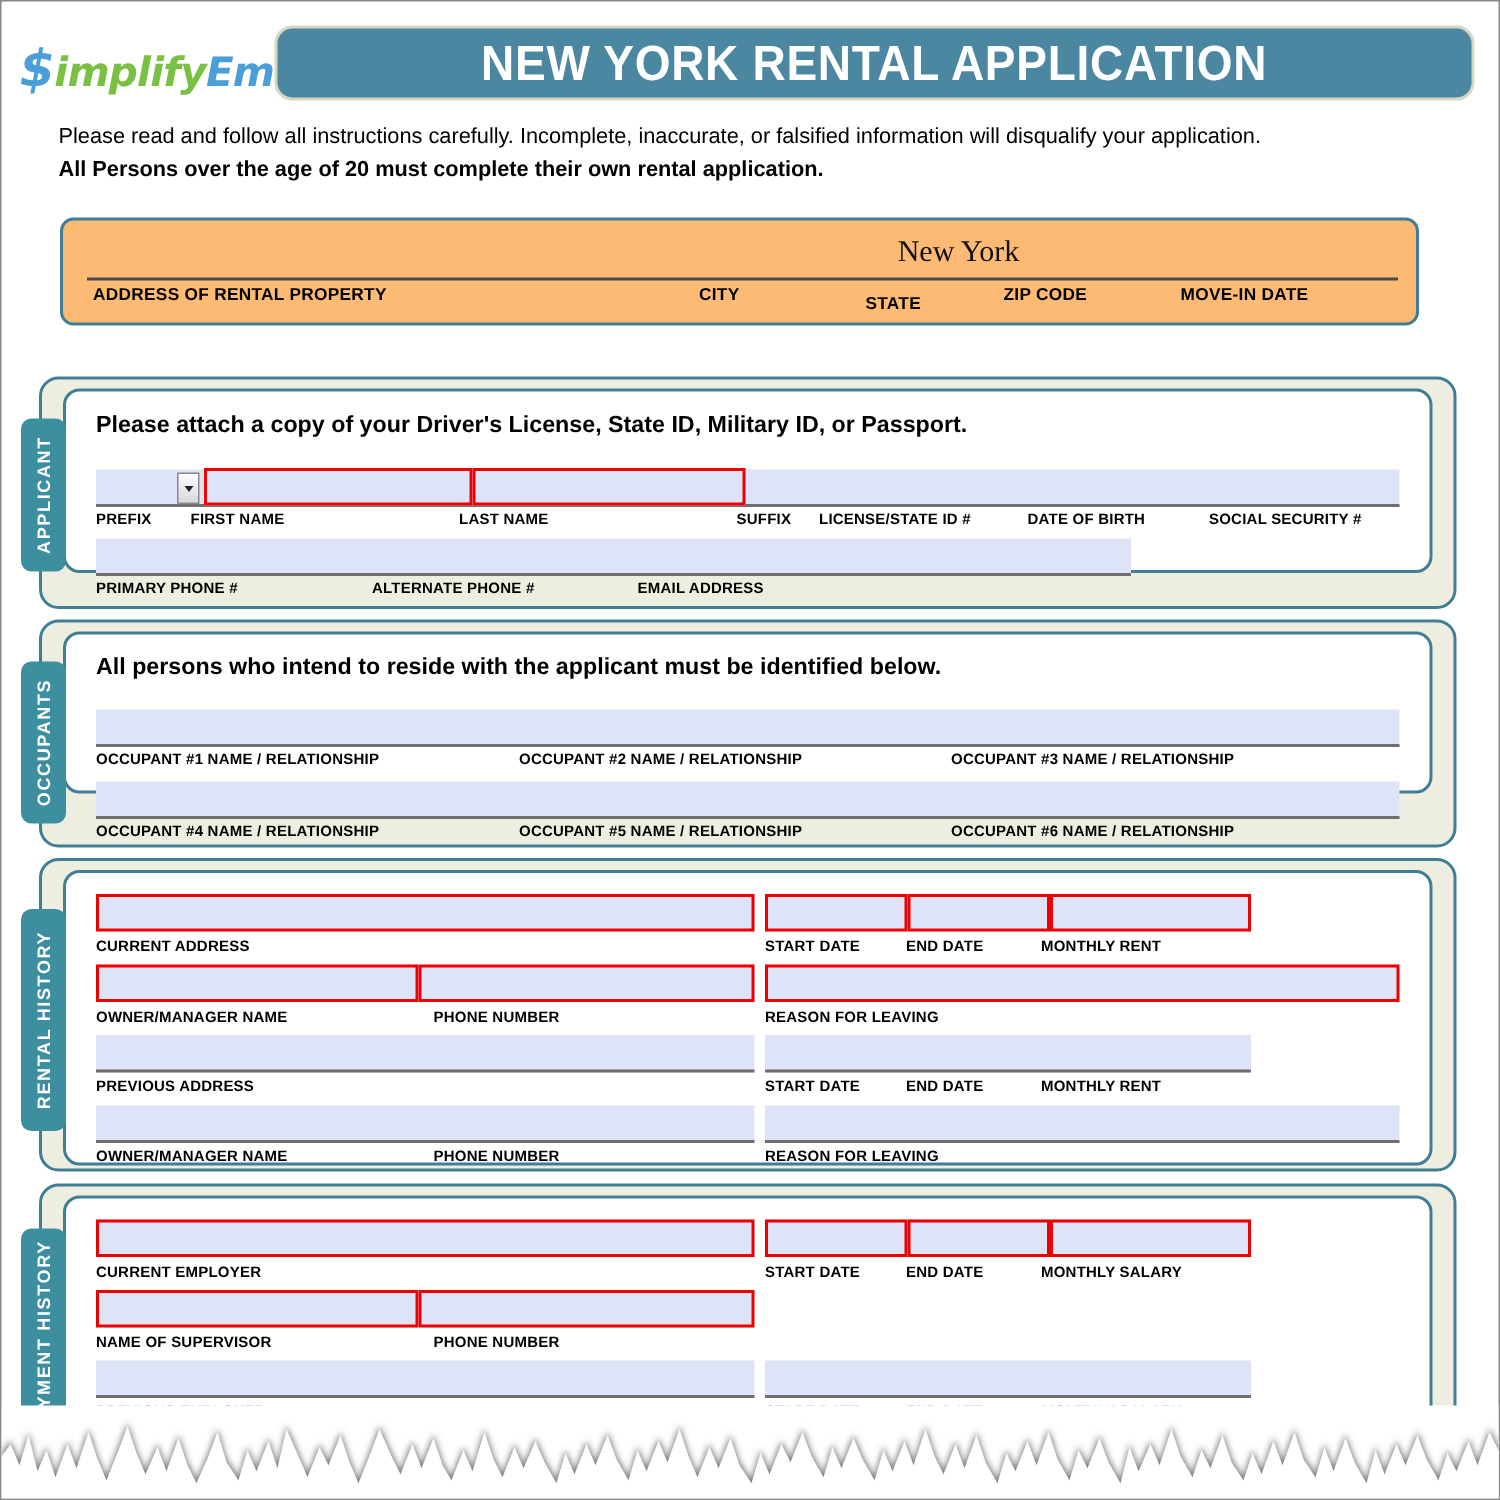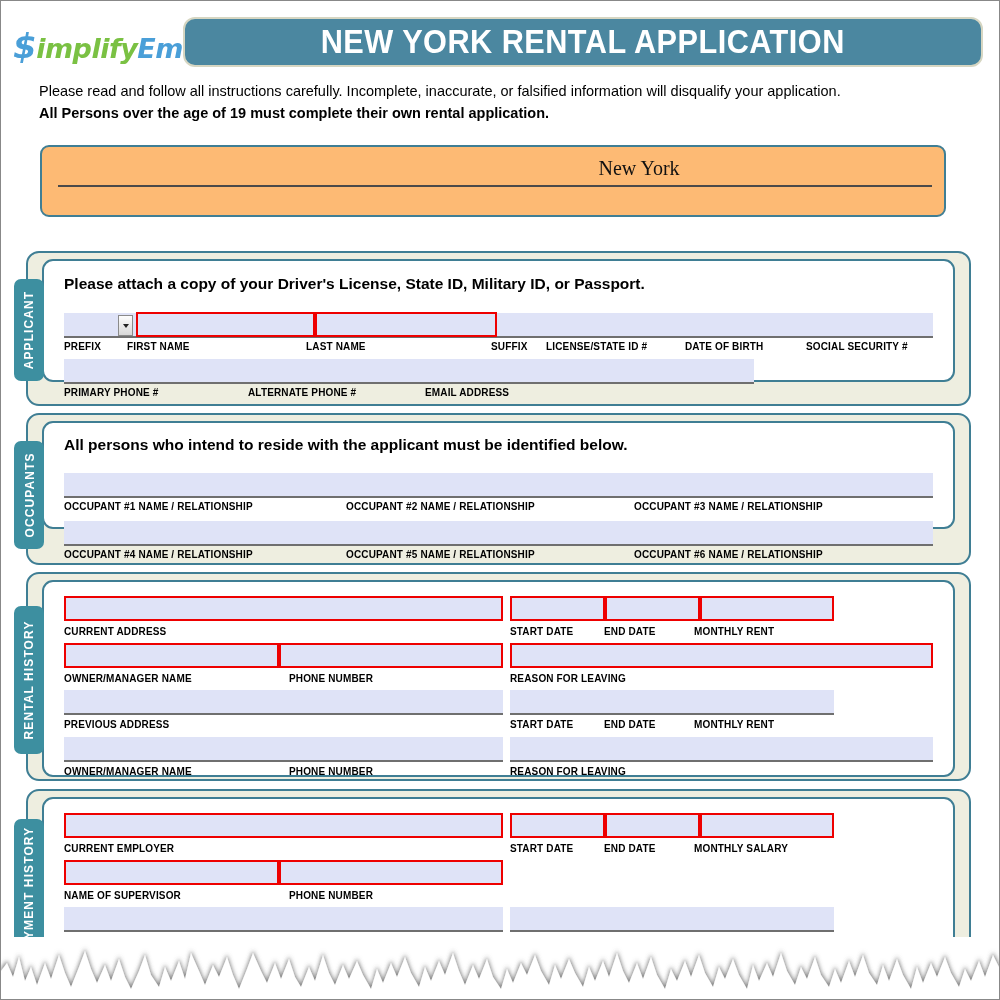--- a/index.html
+++ b/index.html
@@ -166,26 +166,33 @@
     <div class="logo">
       <span class="dollar">$</span><span class="green">implify</span><span class="blue">Em</span>
     </div>
     <div class="title-banner">
       <div class="title-text">NEW YORK RENTAL APPLICATION</div>
     </div>
   </div>
 
   <div class="instructions">
     <div class="line1">Please read and follow all instructions carefully. Incomplete, inaccurate, or falsified information will disqualify your application.</div>
-    <div class="line2">All Persons over the age of 19 must complete their own rental application.</div>
+    <div class="line2">All Persons over the age of 20 must complete their own rental application.</div>
   </div>
 
   <div class="address-box">
     <div class="state-value">New York</div>
     <div class="addr-rule"></div>
+    <div class="addr-labels">
+      <div class="lbl" style="left:20px;top:3px;">ADDRESS OF RENTAL PROPERTY</div>
+      <div class="lbl" style="left:424px;top:3px;">CITY</div>
+      <div class="lbl" style="left:535px;top:9px;">STATE</div>
+      <div class="lbl" style="left:627px;top:3px;">ZIP CODE</div>
+      <div class="lbl" style="left:745px;top:3px;">MOVE-IN DATE</div>
+    </div>
   </div>
 
   <div class="outer" style="left:25px;top:250px;width:945px;height:155px;">
     <div class="card" style="left:14px;top:6px;width:913px;height:123px;">
       <div class="heading" style="left:20px;top:14px;">Please attach a copy of your Driver's License, State ID, Military ID, or Passport.</div>
 
       <div class="field plain" style="left:20px;top:52px;width:869px;"></div>
       <div class="dd-btn" style="left:74px;top:54px;">
           <span class="caret"></span>
         </div>

